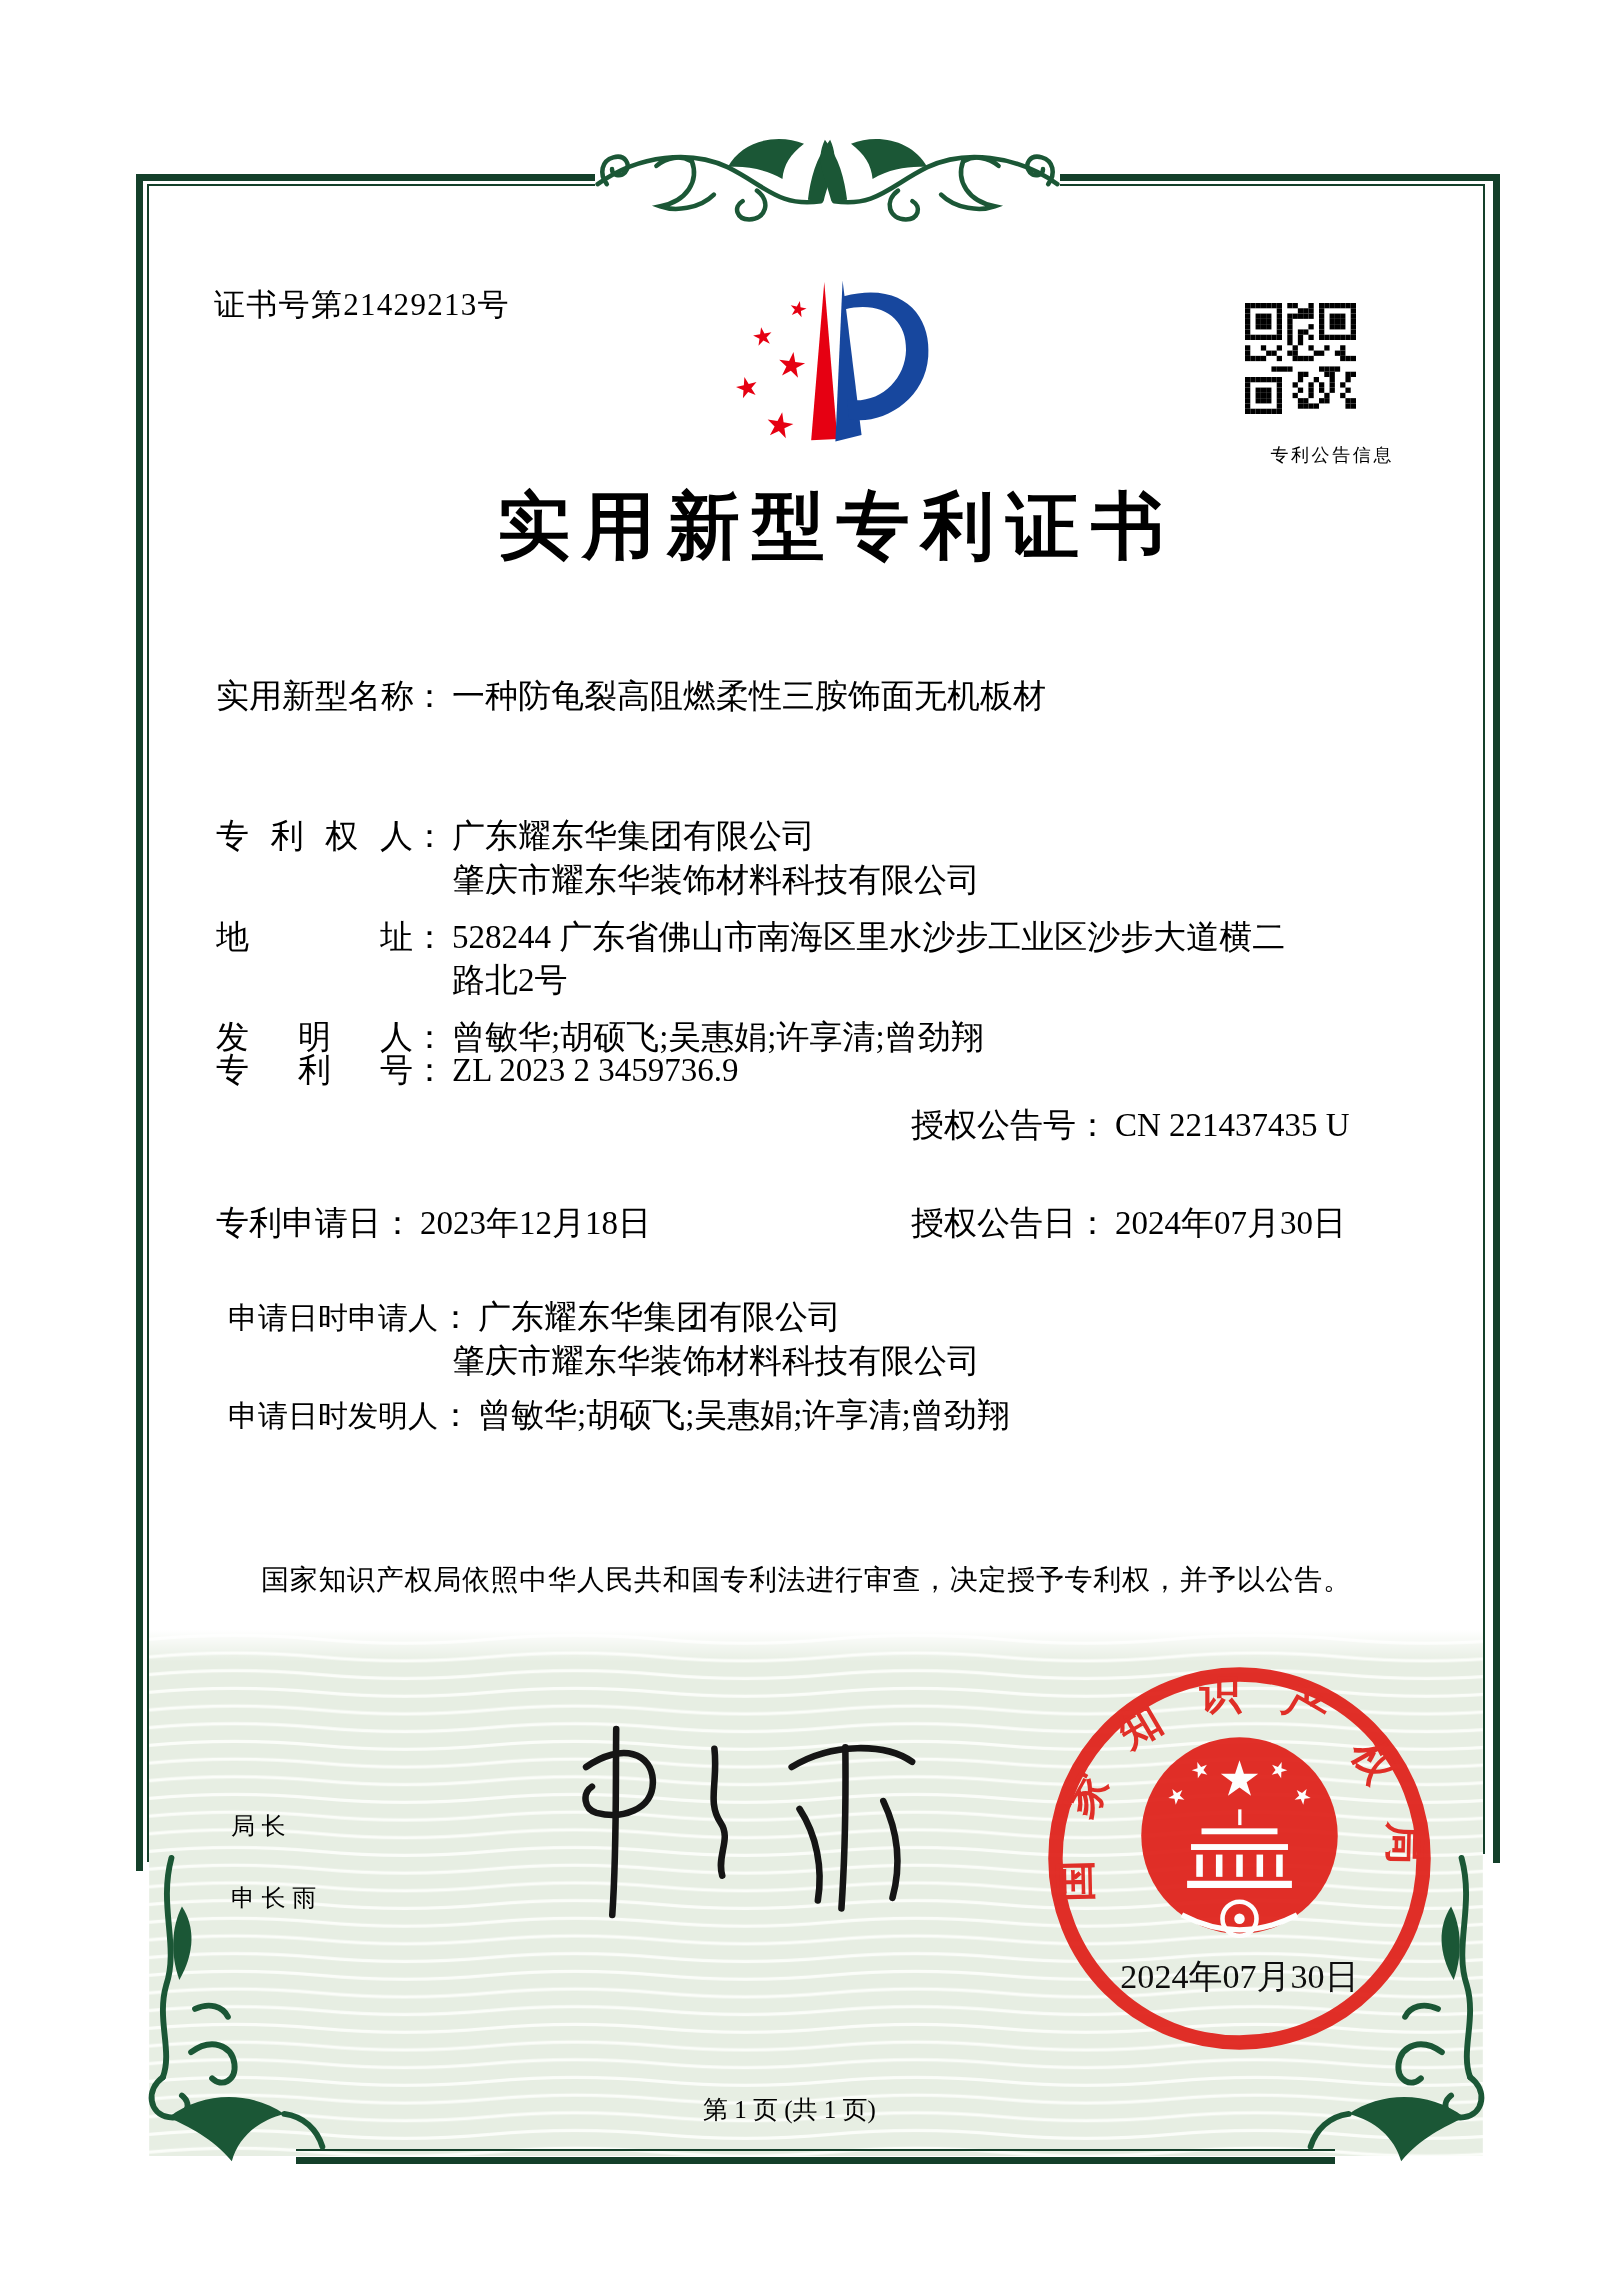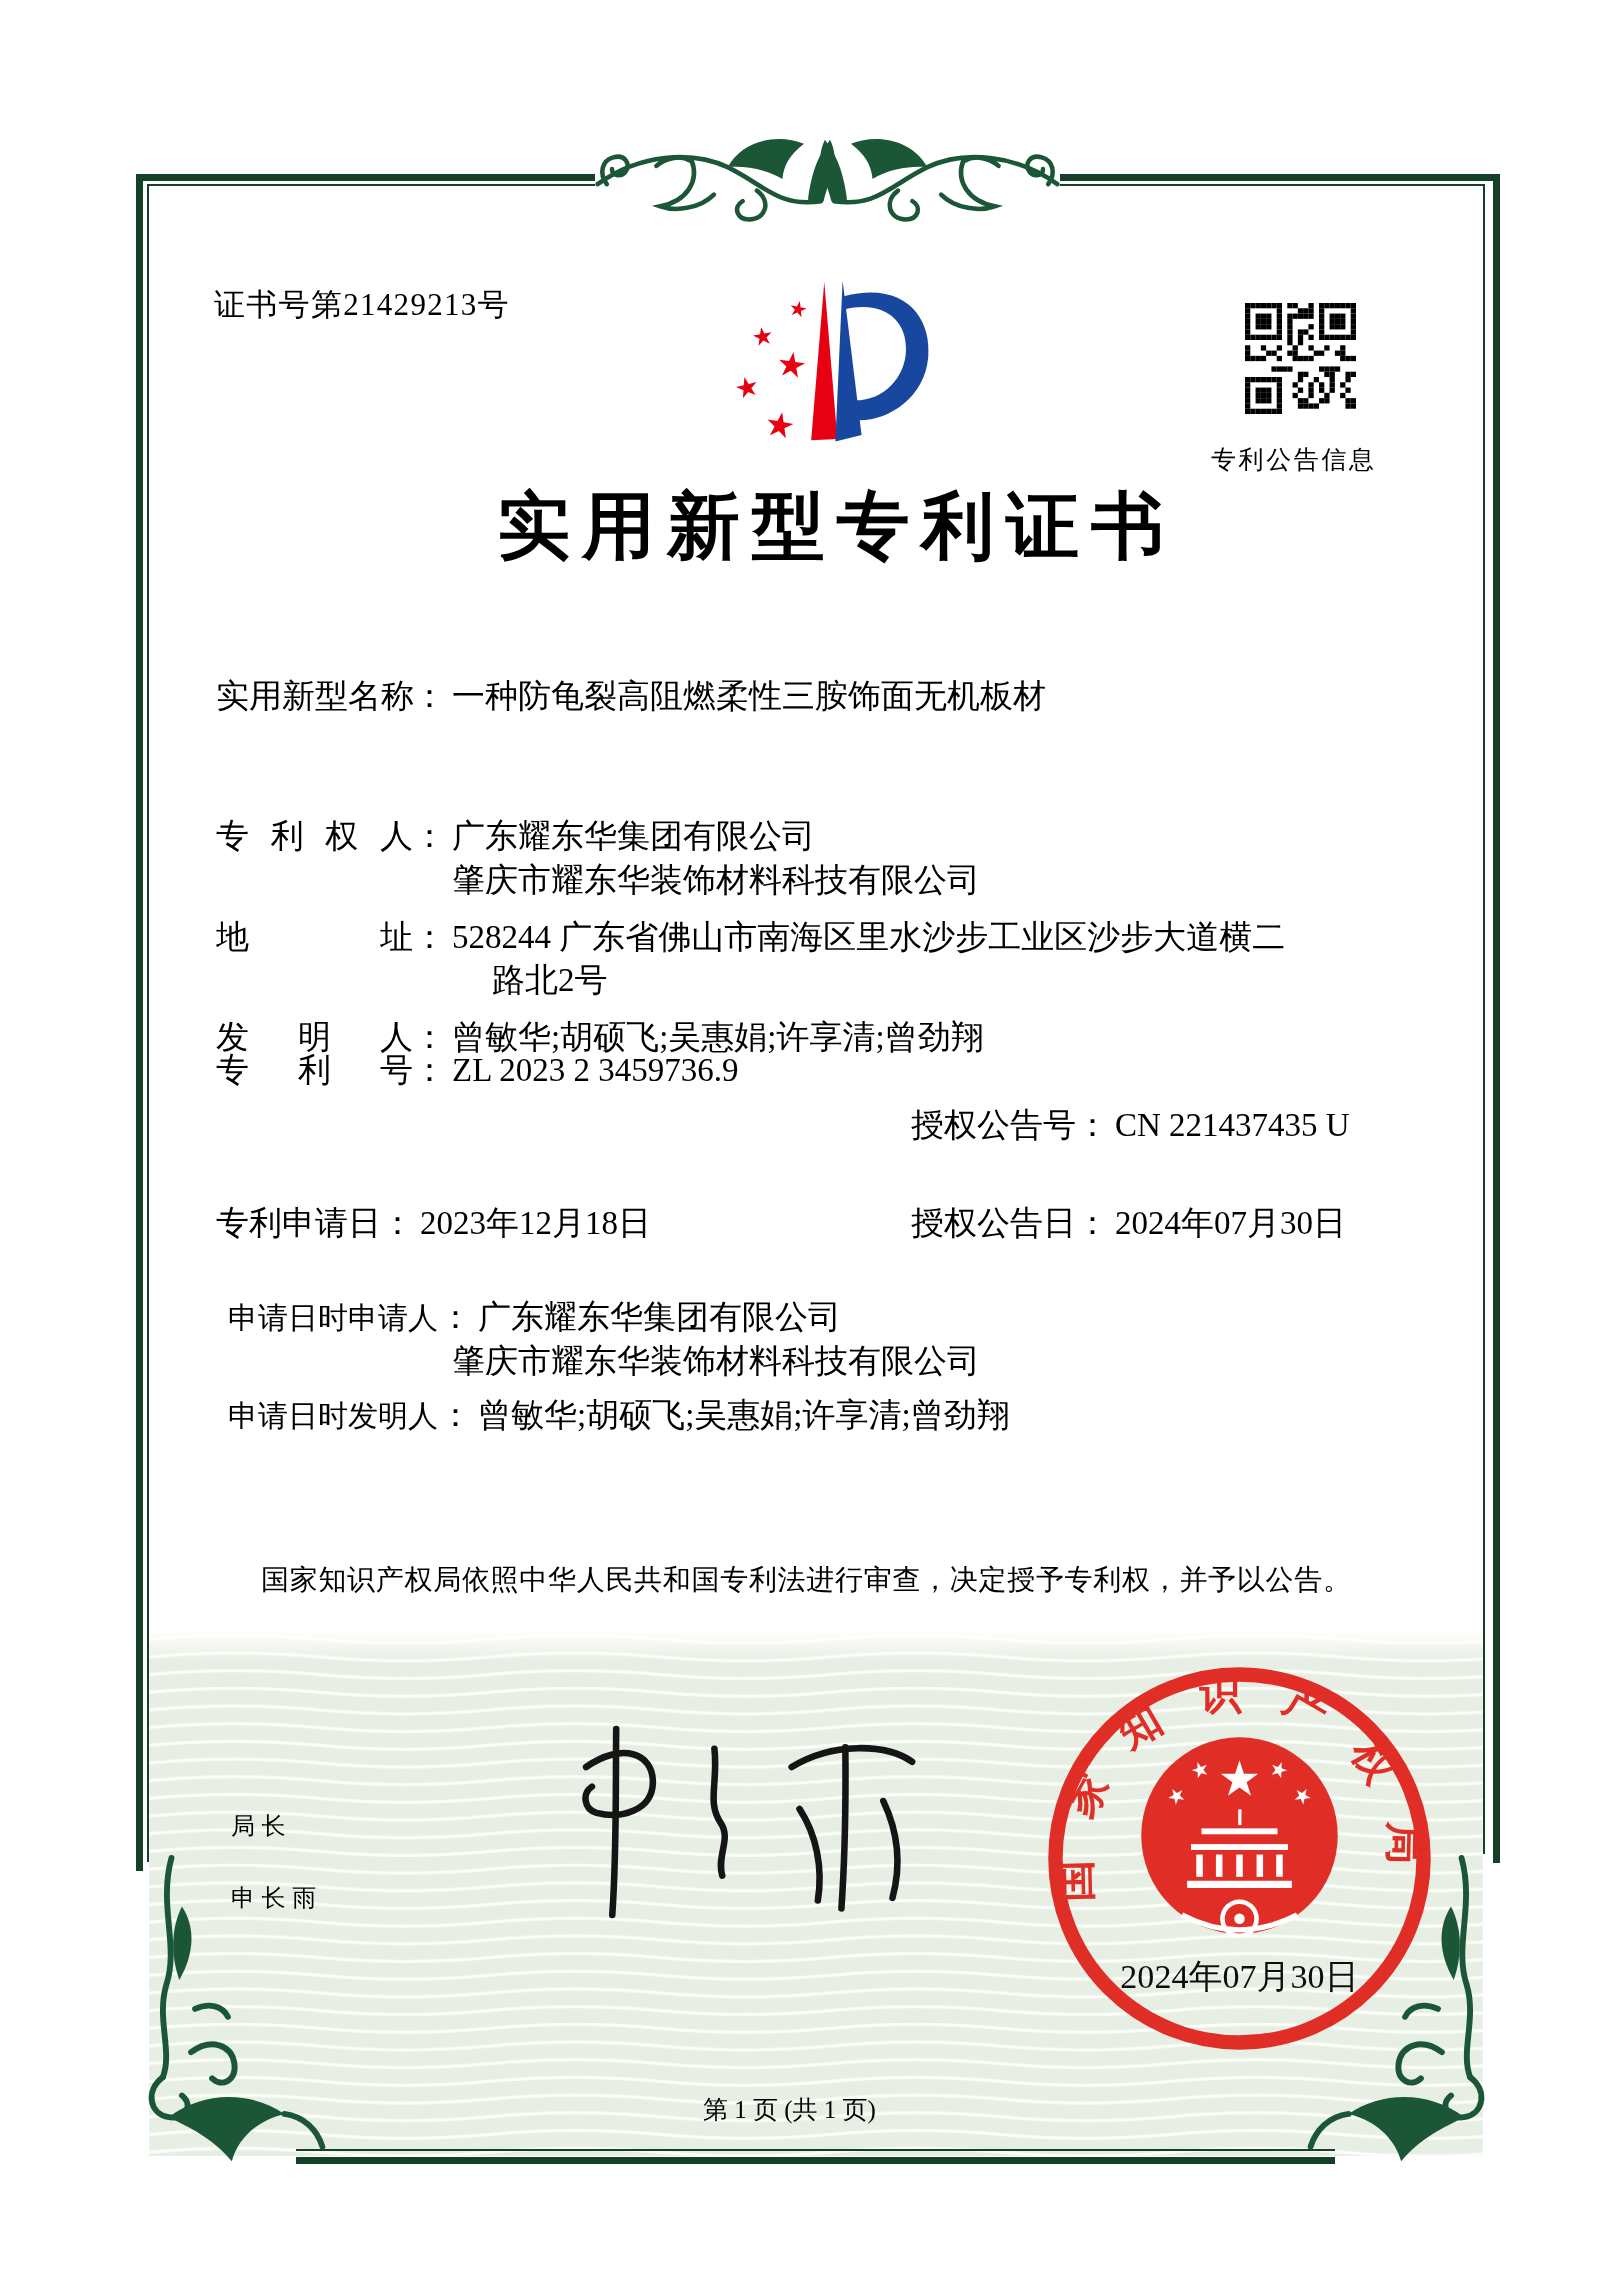--- a/index.html
+++ b/index.html
@@ -3,22 +3,22 @@
 <meta charset="utf-8">
 <style>
   html,body{margin:0;padding:0;background:#ffffff;}
   .page{position:relative;width:1623px;height:2166px;background:#ffffff;overflow:hidden;
         font-family:"Liberation Serif","DejaVu Serif",serif;color:#000;}
   .abs{position:absolute;}
   
   .fl{position:absolute;background:#14402a;}
   
   .certno{position:absolute;left:214px;top:284px;font-size:31px;letter-spacing:1.3px;}
-  .qr-caption{position:absolute;left:1211px;top:443px;width:183px;text-align:left;
-              font-size:25px;letter-spacing:2.6px;}
+  .qr-caption{position:absolute;left:1211px;top:443px;width:183px;text-align:right;
+              font-size:18px;letter-spacing:2.6px;}
   .title{position:absolute;left:0;top:478px;width:1623px;text-align:center;
          font-size:73px;font-weight:700;letter-spacing:11.8px;padding-left:25px;}
   .row{position:absolute;left:216px;font-size:33px;white-space:nowrap;}
   .row.right{left:911px;}
   .jl{display:inline-block;width:197px;text-align:justify;text-align-last:justify;vertical-align:baseline;}
   .lbl7{display:inline-block;font-size:30px;width:211px;vertical-align:baseline;margin-left:12px;}
   .colon{display:inline-block;width:39px;vertical-align:baseline;}
   .cont{position:absolute;left:452px;font-size:33px;white-space:nowrap;}
   .para{position:absolute;font-size:28px;letter-spacing:0.7px;white-space:nowrap;}
   .director{position:absolute;left:231px;font-size:24px;letter-spacing:6.6px;}
@@ -317,21 +317,21 @@
   </div>
 
   <div class="row" style="top:814px;">
     <span class="jl">专利权人</span><span class="colon">：</span><span>广东耀东华集团有限公司</span>
   </div>
   <div class="cont" style="top:858px;">肇庆市耀东华装饰材料科技有限公司</div>
 
   <div class="row" style="top:915px;">
     <span class="jl">地址</span><span class="colon">：</span><span>528244 广东省佛山市南海区里水沙步工业区沙步大道横二</span>
   </div>
-  <div class="cont" style="top:958px;margin-left:40px;">路北2号</div>
+  <div class="cont" style="top:958px;">路北2号</div>
 
   <div class="row" style="top:1015px;">
     <span class="jl">发明人</span><span class="colon">：</span><span>曾敏华;胡硕飞;吴惠娟;许享清;曾劲翔</span>
   </div>
 
   <div class="row" style="top:1048px;">
     <span class="jl">专利号</span><span class="colon">：</span><span>ZL 2023 2 3459736.9</span>
   </div>
   <div class="row right" style="top:1103px;">
     <span>授权公告号</span><span class="colon">：</span><span>CN 221437435 U</span>

